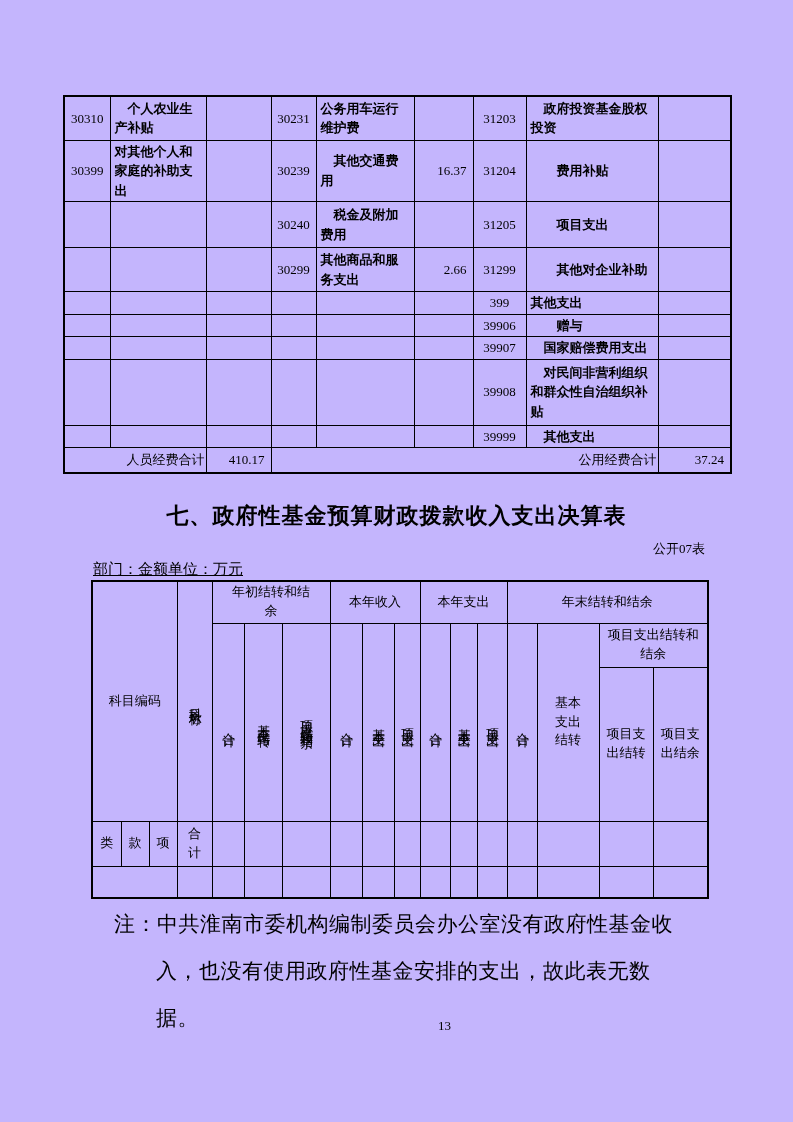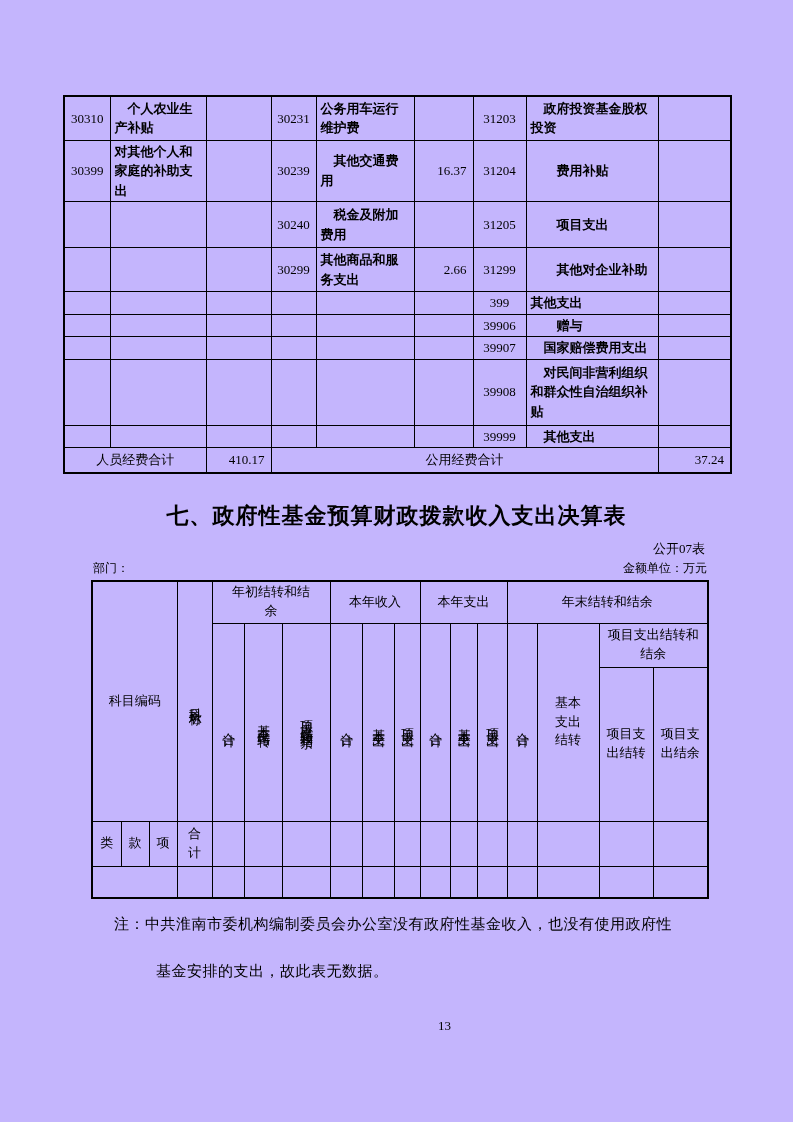--- a/index.html
+++ b/index.html
@@ -8,46 +8,46 @@
 
   table{border-collapse:collapse;table-layout:fixed;}
   td{border:1px solid #000;overflow:hidden;vertical-align:middle;}
 
   
   .t1{position:absolute;left:63px;top:95px;width:668px;border:2px solid #000;
       font-size:13px;line-height:1.5;}
   .t1 .code{text-align:center;padding:0 2px;}
   .t1 .name{text-align:left;padding:1px 4px;font-weight:bold;}
   .t1 .num{text-align:right;padding:0 6px;font-family:Liberation Serif, serif;}
-  .t1 .tlabel{text-align:center;}
+  .t1 .tlabel{text-align:right;}
   .t1 .totals td{height:22px;}
 
   
   .sec-title{position:absolute;top:501px;left:0;width:100%;text-align:center;
              font-family:"Liberation Sans","DejaVu Sans",sans-serif;
              font-weight:bold;font-size:22px;letter-spacing:1px;}
   .meta-code{position:absolute;top:540px;right:88px;font-size:13px;}
   .meta-row{position:absolute;top:560px;left:93px;width:614px;display:flex;
-            justify-content:space-between;font-size:12px;}
+            justify-content:flex-start;font-size:15px;text-decoration:underline;}
 
   
   .t2{position:absolute;left:91px;top:580px;width:616px;border:2px solid #000;
       font-size:13px;line-height:1.45;text-align:center;}
   .t2 td{padding:1px 2px;}
   .t2 tr.ra{height:42px;} .t2 tr.rb{height:44px;} .t2 tr.rc{height:154px;}
   .t2 tr.rd{height:45px;} .t2 tr.re{height:32px;}
   .vt{writing-mode:vertical-rl;text-orientation:upright;letter-spacing:2px;
       line-height:1.1;display:inline-block;}
   .w6{display:inline-block;width:80px;}
   .w2{display:inline-block;width:28px;}
   .w1{display:inline-block;width:15px;}
 
   
   .note{position:absolute;left:114px;top:901px;width:524px;padding-left:42px;
-        text-indent:-42px;font-size:15px;line-height:47px;letter-spacing:0.5px;}
+        text-indent:-42px;font-size:21px;line-height:47px;letter-spacing:0.5px;}
   .pageno{position:absolute;top:1018px;left:0;width:100%;text-align:center;
           font-size:13px;padding-left:48px;}
 </style>
 </head>
 <body>
 
 <div class="page">
 
   <table class="t1">
     <colgroup>

